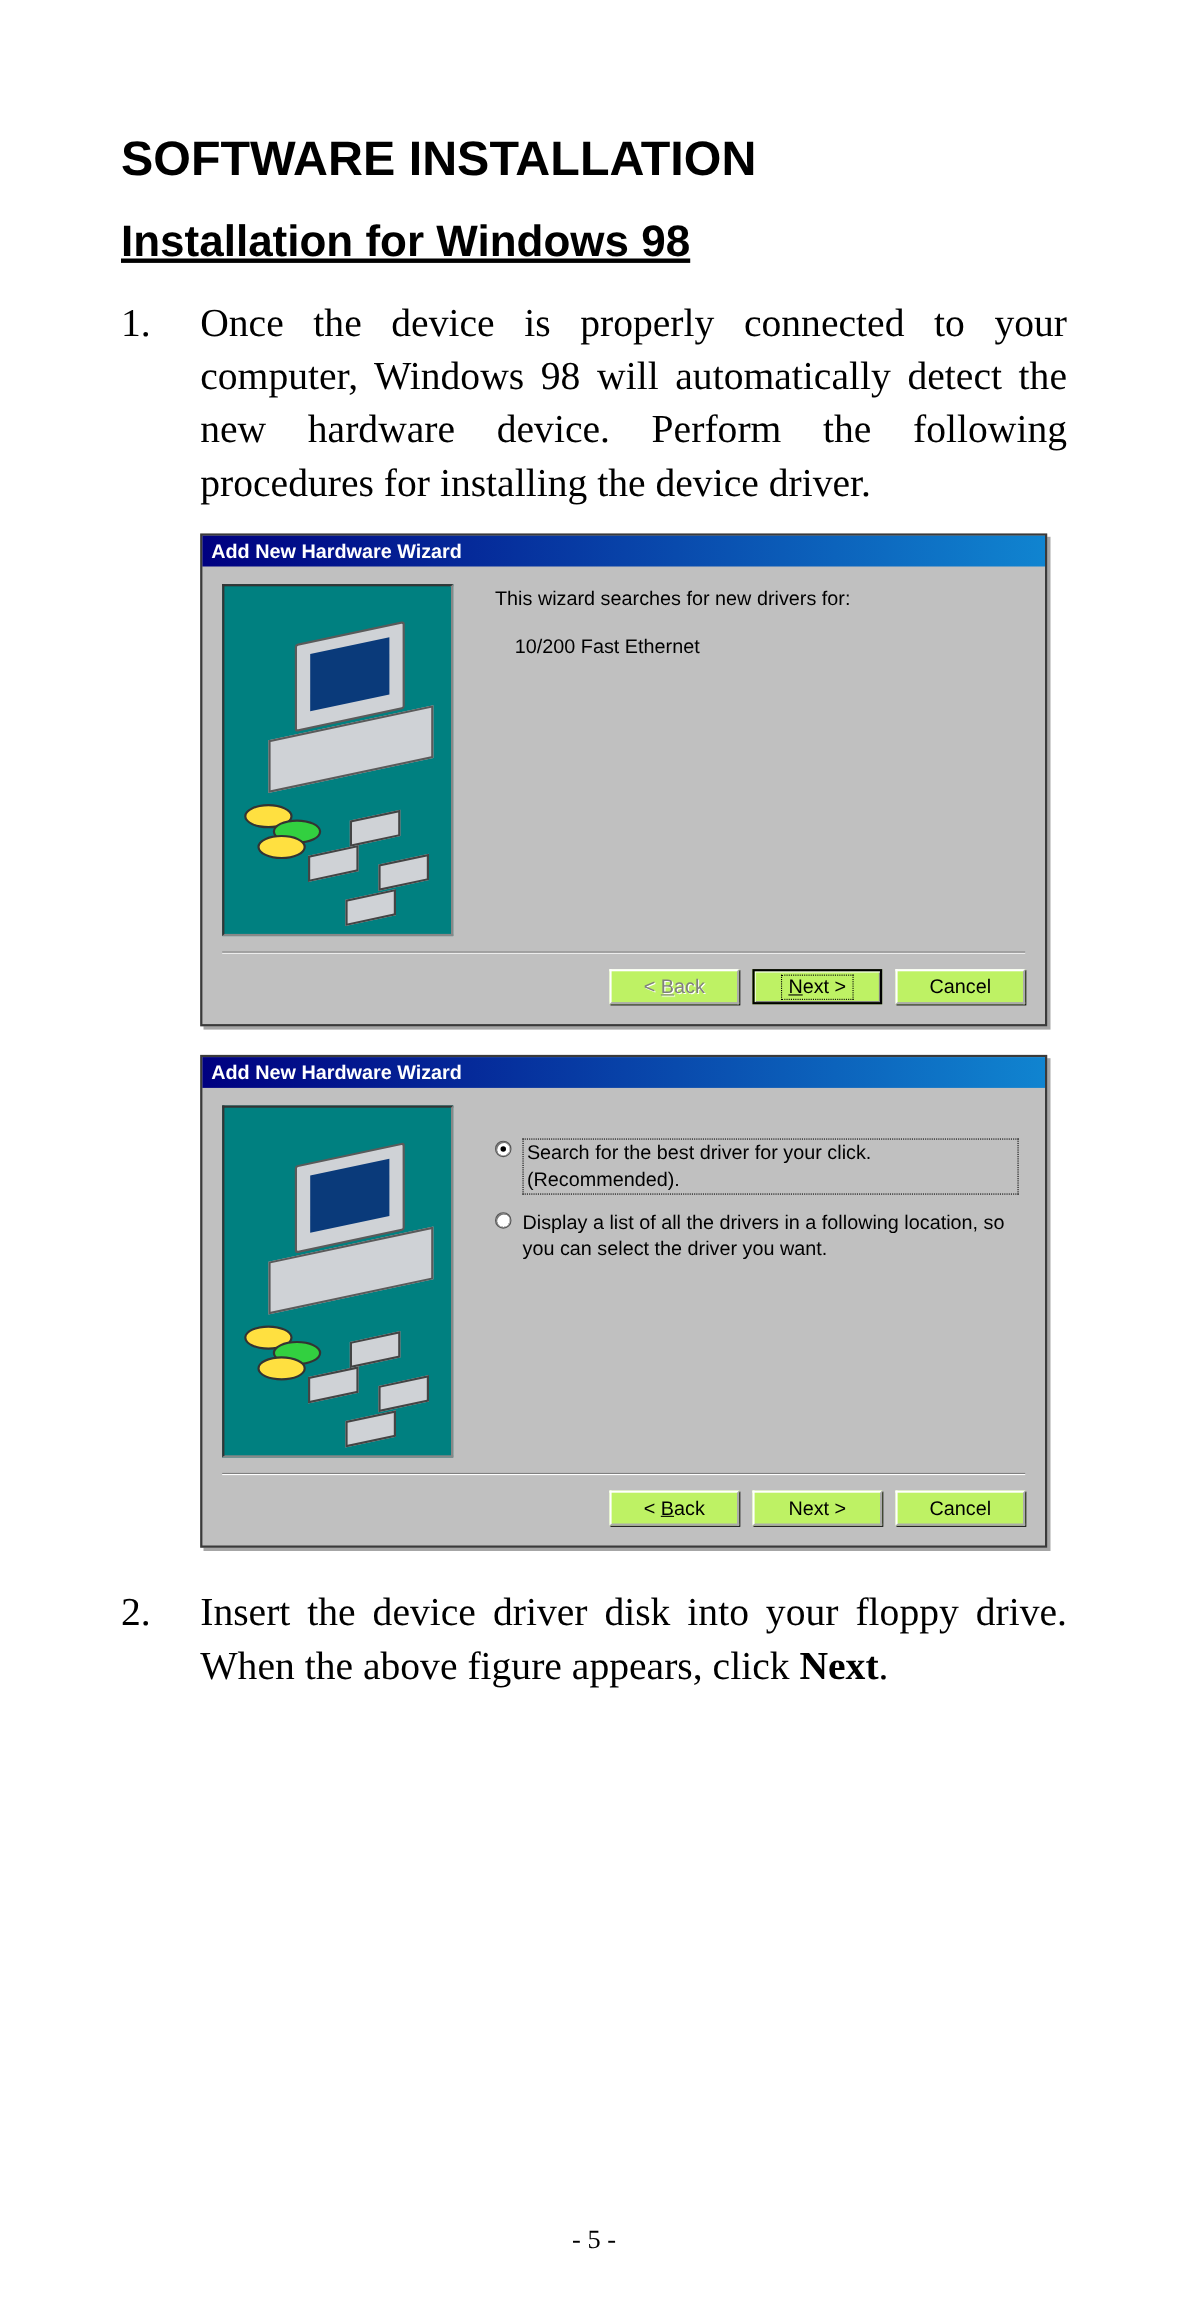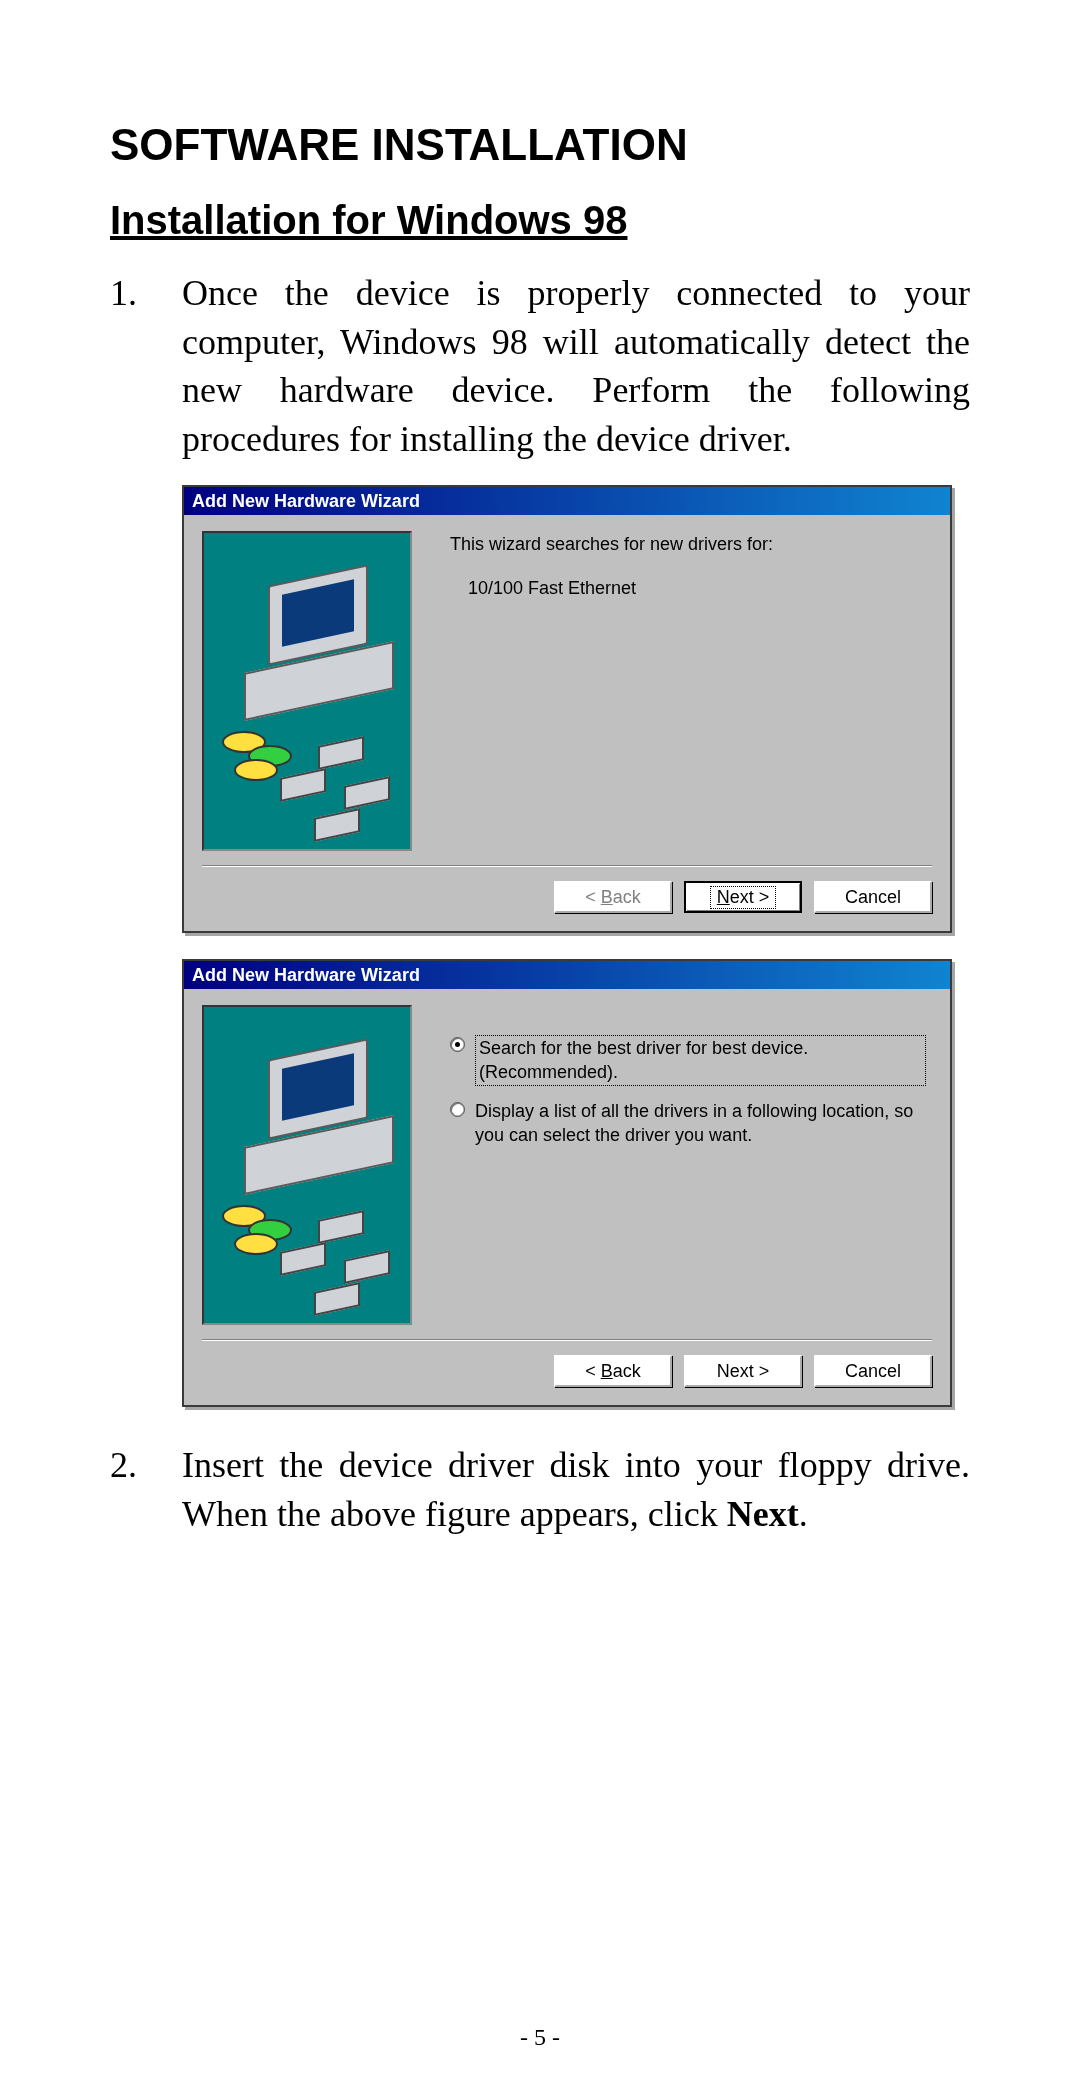--- a/index.html
+++ b/index.html
@@ -114,21 +114,21 @@
     height: 2px; margin: 0 18px;
     background: linear-gradient(#808080, #808080) top/100% 1px no-repeat,
                 linear-gradient(#fff, #fff) bottom/100% 1px no-repeat;
   }
   .btnbar {
     display:flex; justify-content:flex-end; gap:12px;
     padding: 14px 18px 18px 18px;
   }
   .btn {
     width: 118px; height: 32px;
-    background:#ffffff;
+    background:#bef264;
     border: 2px outset #fff;
     box-shadow: 1px 1px 0 #000;
     font: inherit;
     display:flex; align-items:center; justify-content:center;
     color:#000;
   }
   .btn.disabled { color:#808080; text-shadow: 1px 1px 0 #fff; }
   .btn.default { border:2px solid #000; box-shadow: inset 1px 1px 0 #fff, inset -1px -1px 0 #808080; }
   .btn.default .focus-label { border:1px dotted #000; padding: 0 6px; }
   .u { text-decoration: underline; }
@@ -162,21 +162,21 @@
         <div class="disc d2"></div>
         <div class="disc d3"></div>
         <div class="flop f1"></div>
         <div class="flop f2"></div>
         <div class="flop f3"></div>
         <div class="flop f4"></div>
       </div>
       <div class="content">
         <div>This wizard searches for new drivers for:</div>
         <div class="gap"></div>
-        <div class="indent">10/100 Fast Ethernet</div>
+        <div class="indent">10/200 Fast Ethernet</div>
         <div class="gap"></div>
           <div class="gap"></div>
       </div>
     </div>
     <div class="sep"></div>
     <div class="btnbar">
       <div class="btn disabled">
         <span>&lt; <span class="u">B</span><span>ack</span></span>
       </div>
       <div class="btn default">
@@ -201,21 +201,21 @@
         <div class="disc d3"></div>
         <div class="flop f1"></div>
         <div class="flop f2"></div>
         <div class="flop f3"></div>
         <div class="flop f4"></div>
       </div>
       <div class="content">
         <div class="gap"></div>
         <div class="radio-row">
           <div class="radio-dot checked"></div>
-          <div class="radio-label focused">Search for the best driver for best device. (Recommended).</div>
+          <div class="radio-label focused">Search for the best driver for your click. (Recommended).</div>
         </div>
         <div class="radio-row">
           <div class="radio-dot"></div>
           <div class="radio-label">Display a list of all the drivers in a following location, so you can select the driver you want.</div>
         </div>
       </div>
     </div>
     <div class="sep"></div>
     <div class="btnbar">
       <div class="btn">

